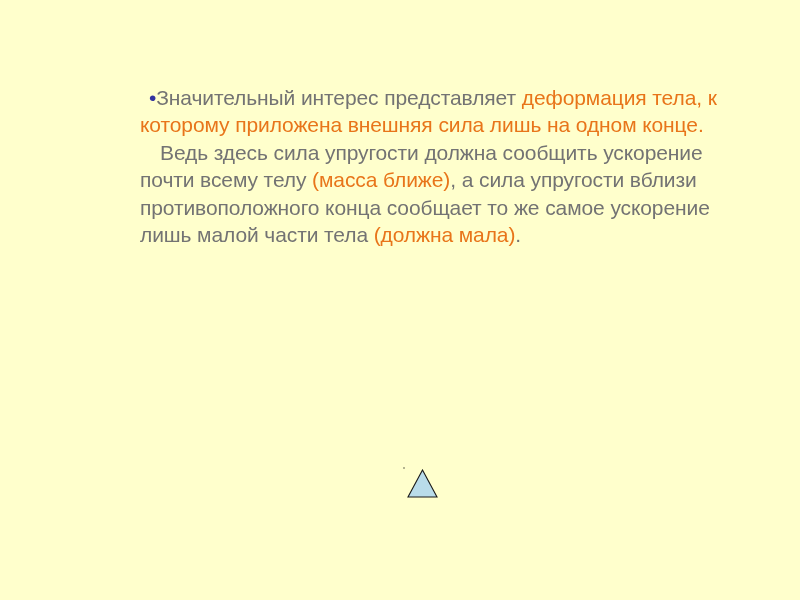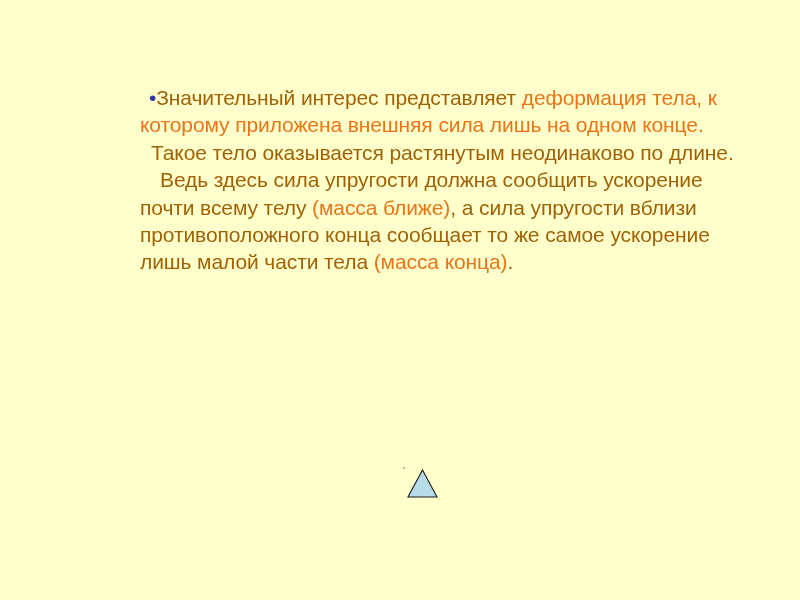--- a/index.html
+++ b/index.html
@@ -46,21 +46,21 @@
   }
   .bullet-dot {
     display: inline-block;
     color: #3333A0;
     font-size: 21px;
     line-height: 27.4px;
     margin-left: 9px;
     margin-right: 0px;
     vertical-align: baseline;
   }
-  .blue { color: #a16207; text-align: right; }
+  .blue { color: #737373; text-align: right; }
   .orange { color: #E8751A; text-align: right; }
 
   
   #triangle-shape {
     position: absolute;
     left: 407px;
     top: 469px;
     width: 31px;
     height: 29px;
   }
@@ -84,27 +84,24 @@
 <body>
 
 <div id="slide">
 
   <div id="text-body">
 
     <p class="para bulleted">
       <span class="bullet-dot">•</span><span class="blue">Значительный интерес представляет </span><span class="orange">деформация тела, к которому приложена внешняя сила лишь на одном конце.</span>
     </p>
 
-    <p class="para indented">
-      <span class="blue">Такое тело оказывается растянутым неодинаково по длине.</span>
-    </p>
 
 
     <p class="para indented-wide">
-      <span class="blue">Ведь здесь сила упругости должна сообщить ускорение почти всему телу </span><span class="orange">(масса ближе)</span><span class="blue">, а сила упругости вблизи противоположного конца сообщает то же самое ускорение лишь малой части тела </span><span class="orange">(масса конца)</span><span class="blue">.</span>
+      <span class="blue">Ведь здесь сила упругости должна сообщить ускорение почти всему телу </span><span class="orange">(масса ближе)</span><span class="blue">, а сила упругости вблизи противоположного конца сообщает то же самое ускорение лишь малой части тела </span><span class="orange">(должна мала)</span><span class="blue">.</span>
     </p>
 
   </div>
 
   <div id="speck-mark"></div>
 
   <div id="triangle-shape">
     <svg viewBox="0 0 31 29" xmlns="http://www.w3.org/2000/svg">
       <polygon points="15.5,1 30,28 1,28" fill="#B9DCEA" stroke="#1A1A1A" stroke-width="1.1"></polygon>
     </svg>

